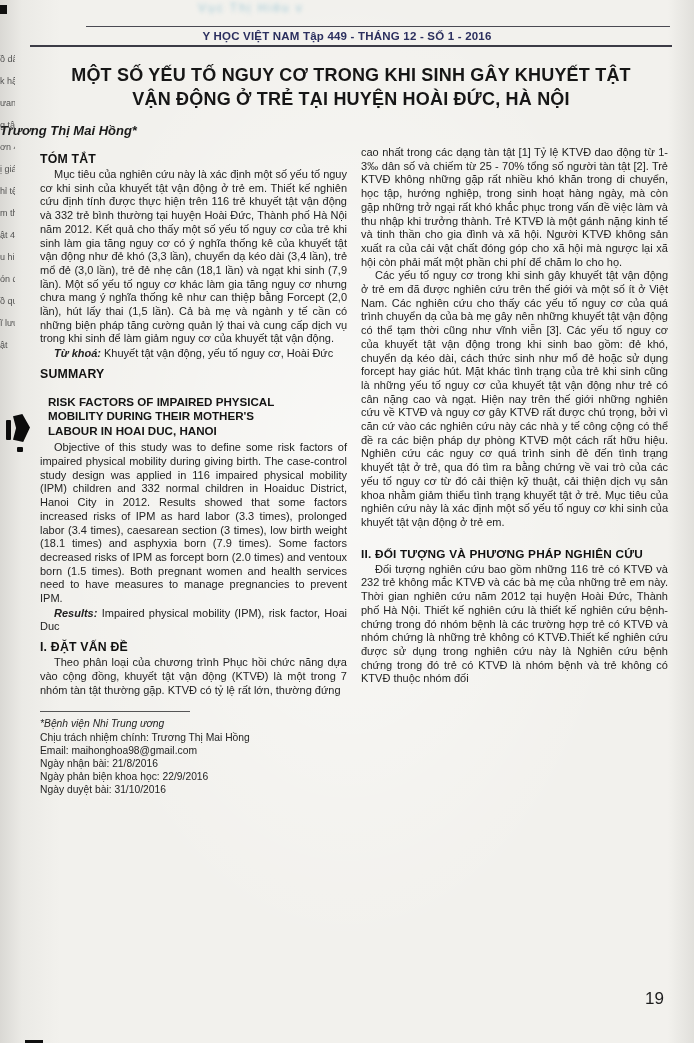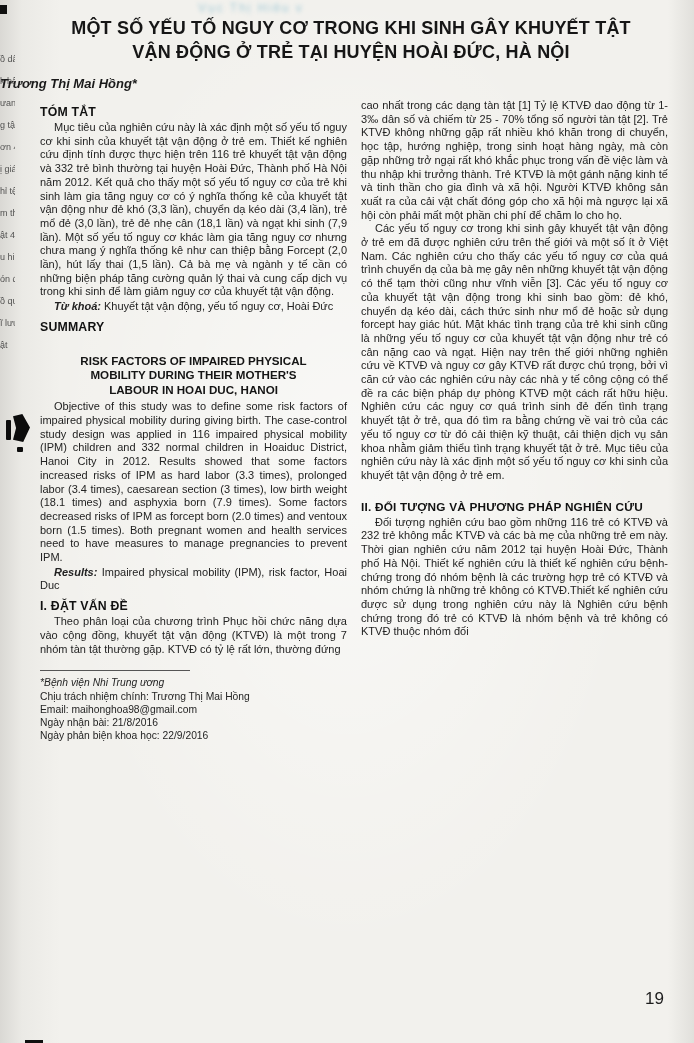--- a/index.html
+++ b/index.html
@@ -60,21 +60,21 @@
     margin:0;font-size:11px;line-height:13.7px;text-align:justify;
     color:#232323;
   }
   p.body.indent{text-indent:14px;}
   .sec-heading{
     margin:6px 0 2px 0;font-size:12.3px;font-weight:bold;color:#111;
     letter-spacing:.2px;
   }
   .sec-heading.tight{font-size:11.8px;margin-top:17px;}
   .sum-subtitle{
-    margin:20px 8px 3px 8px;text-align:center;font-weight:bold;
+    margin:14px 8px 3px 8px;text-align:left;font-weight:bold;
     font-size:11.6px;line-height:14.5px;color:#141414;
   }
   .kw{margin:1px 0 0 0;font-size:11px;line-height:13.7px;text-align:justify;text-indent:14px;}
   .kw .kw-label{font-weight:bold;font-style:italic;}
   
   .footnote{margin-top:14px;}
   .footnote-rule{width:150px;height:1px;background:#555;margin-bottom:5px;}
   .footnote p{margin:0;font-size:10.3px;line-height:13.2px;color:#242424;}
   .footnote p.it{font-style:italic;}
   
@@ -104,20 +104,25 @@
     <span>ồ quỹ</span>
     <span>ĩ lưu</span>
     <span>ật</span>
   </div>
   <div class="mark" style="left:0;top:5px;width:7px;height:9px;"></div>
   <div class="ink-blob"></div>
   <div class="ink-dot" style="left:6px;top:420px;width:5px;height:20px;"></div>
   <div class="ink-dot" style="left:17px;top:447px;width:6px;height:5px;"></div>
   <div class="mark" style="left:25px;bottom:0;width:18px;height:3px;"></div>
 
+  <div class="header">
+    <div class="rule-top"></div>
+    <div class="journal-line">Y HỌC VIỆT NAM Tập 449 - THÁNG 12 - SỐ 1 - 2016</div>
+    <div class="rule-bottom"></div>
+  </div>
 
   <h1 class="title">
     <span>MỘT SỐ YẾU TỐ NGUY CƠ TRONG KHI SINH GÂY KHUYẾT TẬT</span><br>
     <span>VẬN ĐỘNG Ở TRẺ TẠI HUYỆN HOÀI ĐỨC, HÀ NỘI</span>
   </h1>
 
   <div class="author">Trương Thị Mai Hồng*</div>
 
   <div class="columns">
 
@@ -142,20 +147,21 @@
       <div class="sec-heading">I. ĐẶT VẤN ĐỀ</div>
       <p class="body indent">Theo phân loại của chương trình Phục hồi chức năng dựa vào cộng đồng, khuyết tật vận động (KTVĐ) là một trong 7 nhóm tàn tật thường gặp. KTVĐ có tỷ lệ rất lớn, thường đứng</p>
 
       <div class="footnote">
         <div class="footnote-rule"></div>
         <p class="it">*Bệnh viện Nhi Trung ương</p>
         <p>Chịu trách nhiệm chính: Trương Thị Mai Hồng</p>
         <p>Email: maihonghoa98@gmail.com</p>
         <p>Ngày nhận bài: 21/8/2016</p>
         <p>Ngày phản biện khoa học: 22/9/2016</p>
+        <p>Ngày duyệt bài: 31/10/2016</p>
       </div>
     </div>
 
     <div class="col">
       <p class="body">cao nhất trong các dạng tàn tật [1] Tỷ lệ KTVĐ dao động từ 1- 3‰ dân số và chiếm từ 25 - 70% tổng số người tàn tật [2]. Trẻ KTVĐ không những gặp rất nhiều khó khăn trong di chuyển, học tập, hướng nghiệp, trong sinh hoạt hàng ngày, mà còn gặp những trở ngại rất khó khắc phục trong vấn đề việc làm và thu nhập khi trưởng thành. Trẻ KTVĐ là một gánh nặng kinh tế và tinh thần cho gia đình và xã hội. Người KTVĐ không sản xuất ra của cải vật chất đóng góp cho xã hội mà ngược lại xã hội còn phải mất một phần chi phí để chăm lo cho họ.</p>
       <p class="body indent">Các yếu tố nguy cơ trong khi sinh gây khuyết tật vận động ở trẻ em đã được nghiên cứu trên thế giới và một số ít ở Việt Nam. Các nghiên cứu cho thấy các yếu tố nguy cơ của quá trình chuyển dạ của bà mẹ gây nên những khuyết tật vận động có thể  tạm thời cũng như vĩnh viễn [3]. Các yếu tố nguy cơ của khuyết tật vận động trong khi sinh bao gồm: đẻ khó, chuyển dạ kéo dài, cách thức sinh như mổ đẻ hoặc sử dụng forcept hay giác hút. Mặt khác tình trạng của trẻ khi sinh cũng là những yếu tố nguy cơ của khuyết tật vận động như trẻ có cân nặng cao và ngạt. Hiện nay trên thế giới những nghiên cứu về KTVĐ và nguy cơ gây KTVĐ rất được chú trọng, bởi vì căn cứ vào các nghiên cứu này các nhà y tế công cộng có thể đề ra các biện pháp dự phòng KTVĐ một cách rất hữu hiệu. Nghiên cứu các nguy cơ quá trình sinh đẻ đến tình trạng khuyết tật ở trẻ, qua đó tìm ra bằng chứng về vai trò của các yếu tố nguy cơ từ đó cải thiện kỹ thuật, cải thiện dịch vụ sản khoa nhằm giảm thiểu tình trạng khuyết tật ở trẻ. Mục tiêu của nghiên cứu này là xác định một số yếu tố nguy cơ khi sinh của khuyết tật vận động ở trẻ em.</p>
       <div class="sec-heading tight">II. ĐỐI TƯỢNG VÀ PHƯƠNG PHÁP NGHIÊN CỨU</div>
       <p class="body indent">Đối tượng nghiên cứu bao gồm những 116 trẻ có KTVĐ và 232 trẻ không mắc KTVĐ và các bà mẹ của những trẻ em này. Thời gian nghiên cứu năm 2012 tại huyện Hoài Đức, Thành phố Hà Nội. Thiết kế nghiên cứu là thiết kế nghiên cứu bệnh-chứng trong đó nhóm bệnh là các trường hợp trẻ có KTVĐ và nhóm chứng là những trẻ không có KTVĐ.Thiết kế nghiên cứu được sử dụng trong nghiên cứu này là Nghiên cứu bệnh chứng trong đó trẻ có KTVĐ là nhóm bệnh và trẻ không có KTVĐ thuộc nhóm đối</p>
     </div>
 

